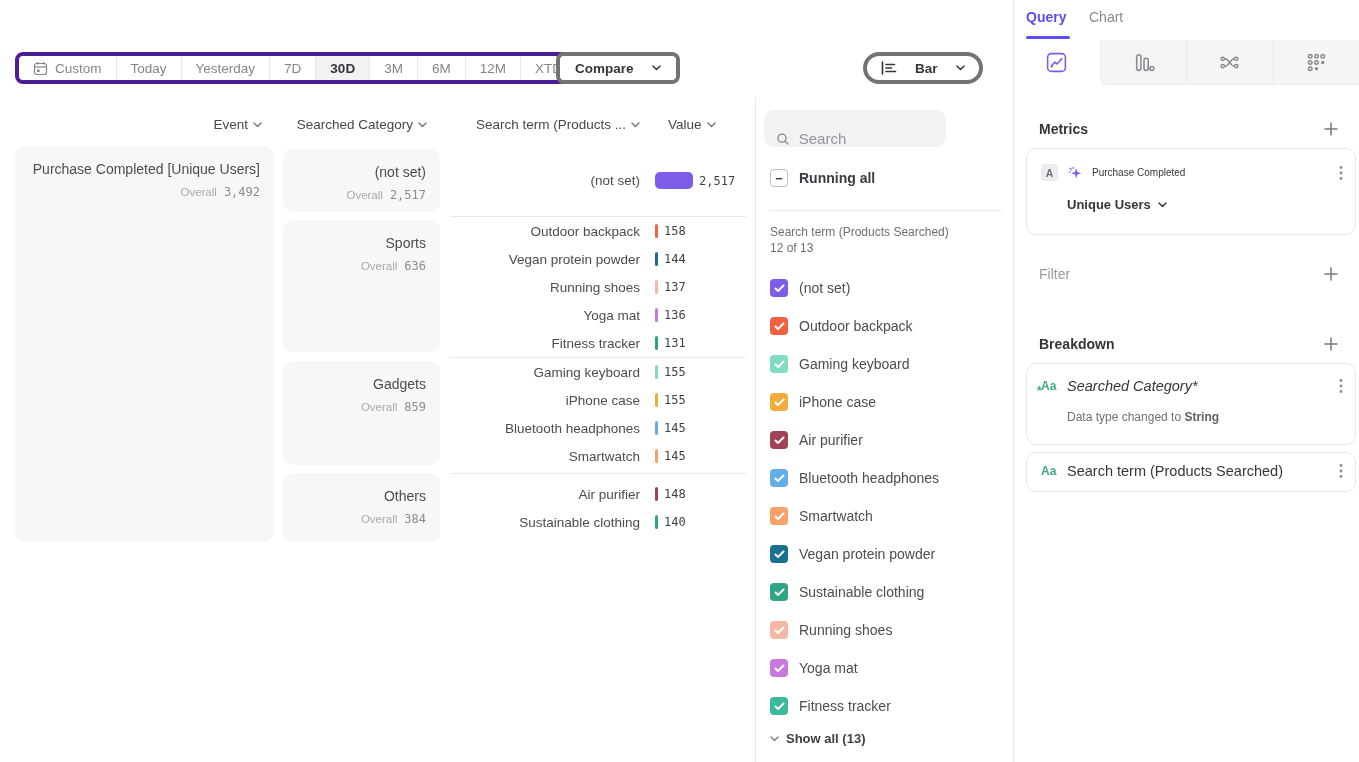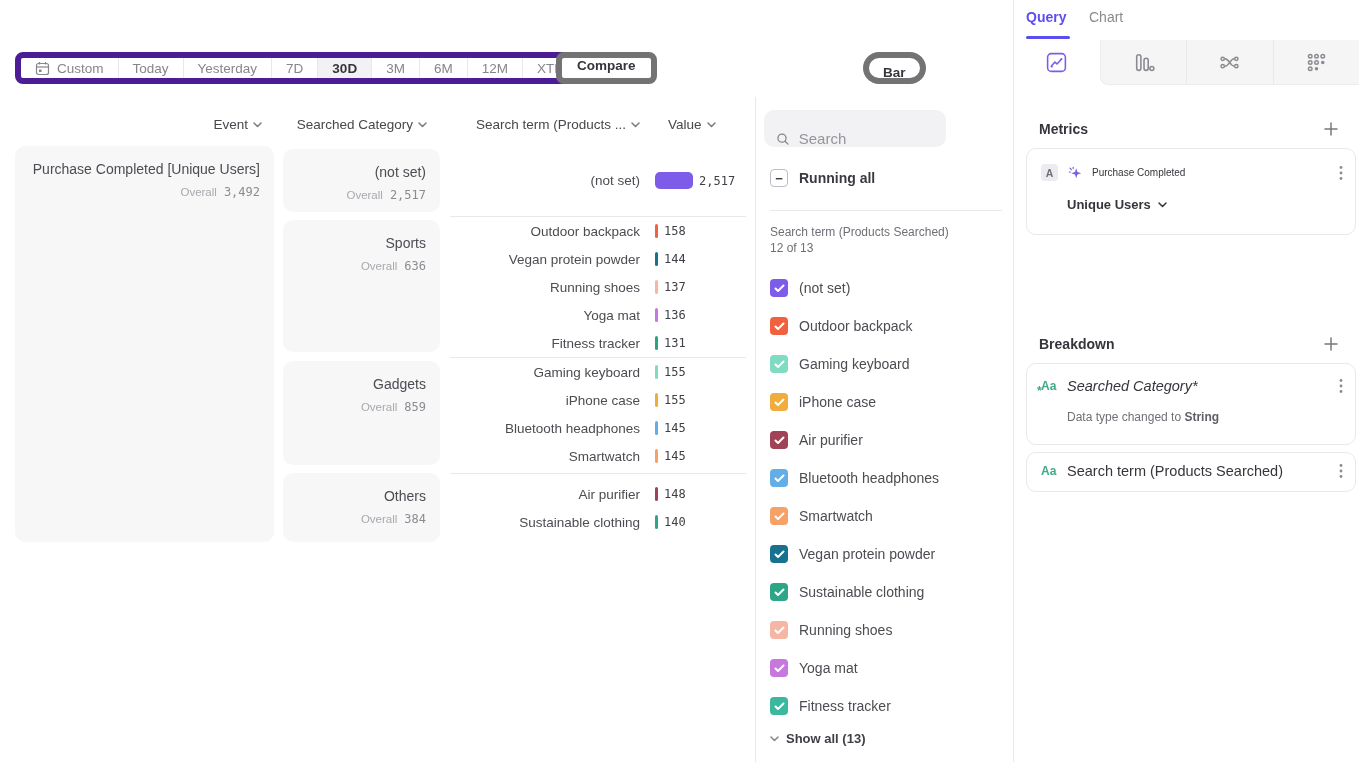--- a/index.html
+++ b/index.html
@@ -2,26 +2,26 @@
 <html><head>
 <meta charset="utf-8">
 <style>
   * { margin:0; padding:0; box-sizing:border-box; }
   html,body { width:1359px; height:762px; }
   body { font-family:"Liberation Sans", sans-serif; background:#fff; color:#3a3a40; }
   .app { position:relative; width:1359px; height:762px; background:#fff; overflow:hidden; }
 
   
   .datebar { position:absolute; left:15px; top:52px; height:32px; display:flex; align-items:stretch;
-             border:6px solid #4c1d95; border-radius:8px; background:#fff; }
+             border:4px solid #4c1d95; border-radius:8px; background:#fff; }
   .seg { display:flex; align-items:center; gap:7px; padding:0 14px; font-size:13.5px; color:#85858c; cursor:pointer; white-space:nowrap; }
   .seg + .seg { border-left:1px solid #e8e8ec; }
   .seg.active { background:#f2f2f4; color:#35353b; font-weight:700; }
-  .btn { position:absolute; height:32px; display:flex; align-items:center; gap:7px; border:6px solid #737373;
-         background:#fff; font-size:13.5px; font-weight:700; color:#35353b; cursor:pointer;flex-direction:column; }
+  .btn { position:absolute; height:32px; display:flex; align-items:center; gap:18px; border:4px solid #737373;
+         background:#fff; font-size:13.5px; font-weight:700; color:#35353b; cursor:pointer; }
   .compare { left:556px; top:52px; padding:0 15px; border-radius:8px; }
   .charttype { left:863px; top:52px; padding:0 14px; border-radius:16px; }
 
   
   .th { position:absolute; top:117px; font-size:13.5px; color:#47474d; display:flex; align-items:center; gap:5px; cursor:pointer; }
   .th svg { color:#7b7b82; }
   .th-event { left:15px; width:247px; justify-content:flex-end; }
   .th-cat   { left:283px; width:144px; justify-content:flex-end; }
   .th-term  { left:450px; width:190px; justify-content:flex-end; }
   .th-value { left:668px; }
@@ -518,20 +518,29 @@
           </span>
       </div>
       <div class="mc-agg">
         <span>Unique Users</span>
         <svg width="9" height="6" viewBox="0 0 9 6">
             <polyline points="1,1 4.5,4.5 8,1" fill="none" stroke="#35353b" stroke-width="1.5" stroke-linecap="round" stroke-linejoin="round"></polyline>
           </svg>
       </div>
     </div>
 
+    <div class="sec-head muted" style="top:264px">
+      <span class="t">Filter</span>
+      <span class="plusbtn">
+          <svg width="14" height="14" viewBox="0 0 14 14" stroke="currentColor" stroke-width="1.5" stroke-linecap="round">
+            <line x1="7" y1="1" x2="7" y2="13"></line>
+            <line x1="1" y1="7" x2="13" y2="7"></line>
+          </svg>
+        </span>
+    </div>
 
     <div class="sec-head" style="top:334px">
       <span class="t">Breakdown</span>
       <span class="plusbtn">
           <svg width="14" height="14" viewBox="0 0 14 14" stroke="currentColor" stroke-width="1.5" stroke-linecap="round">
             <line x1="7" y1="1" x2="7" y2="13"></line>
             <line x1="1" y1="7" x2="13" y2="7"></line>
           </svg>
         </span>
     </div>

